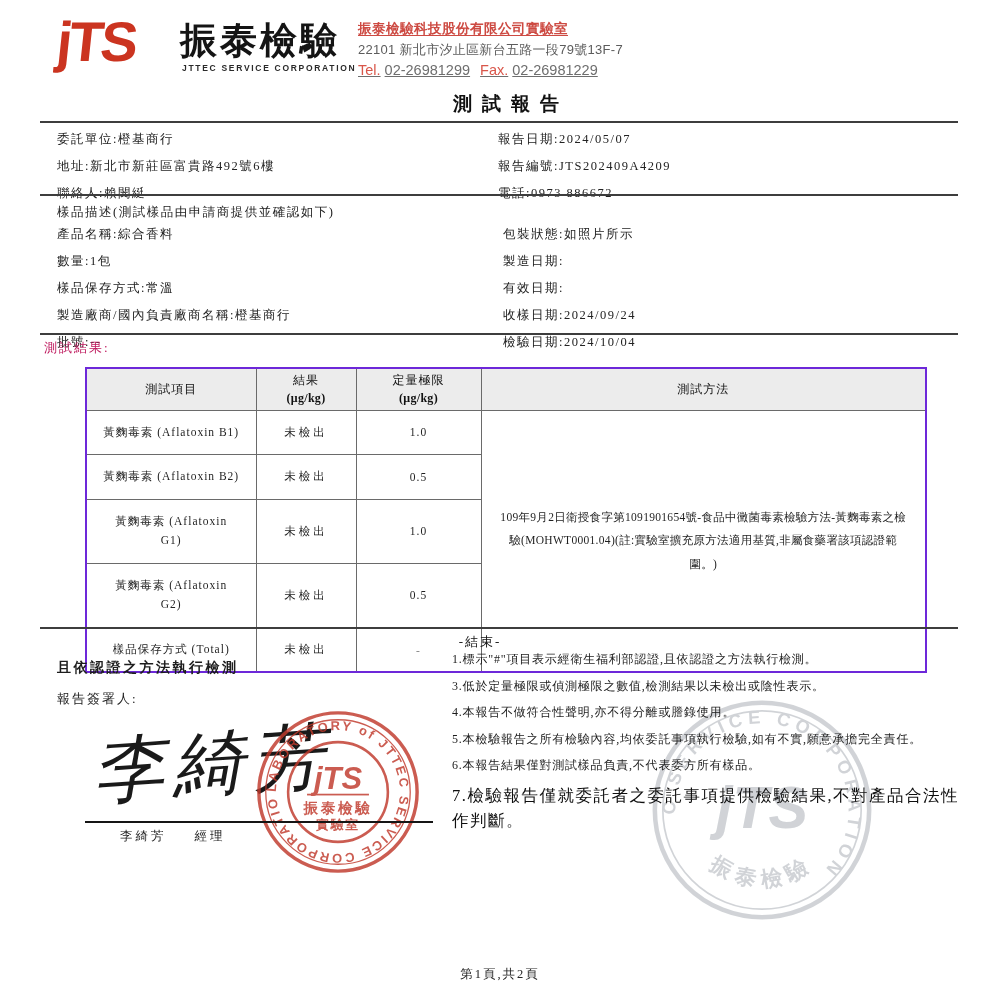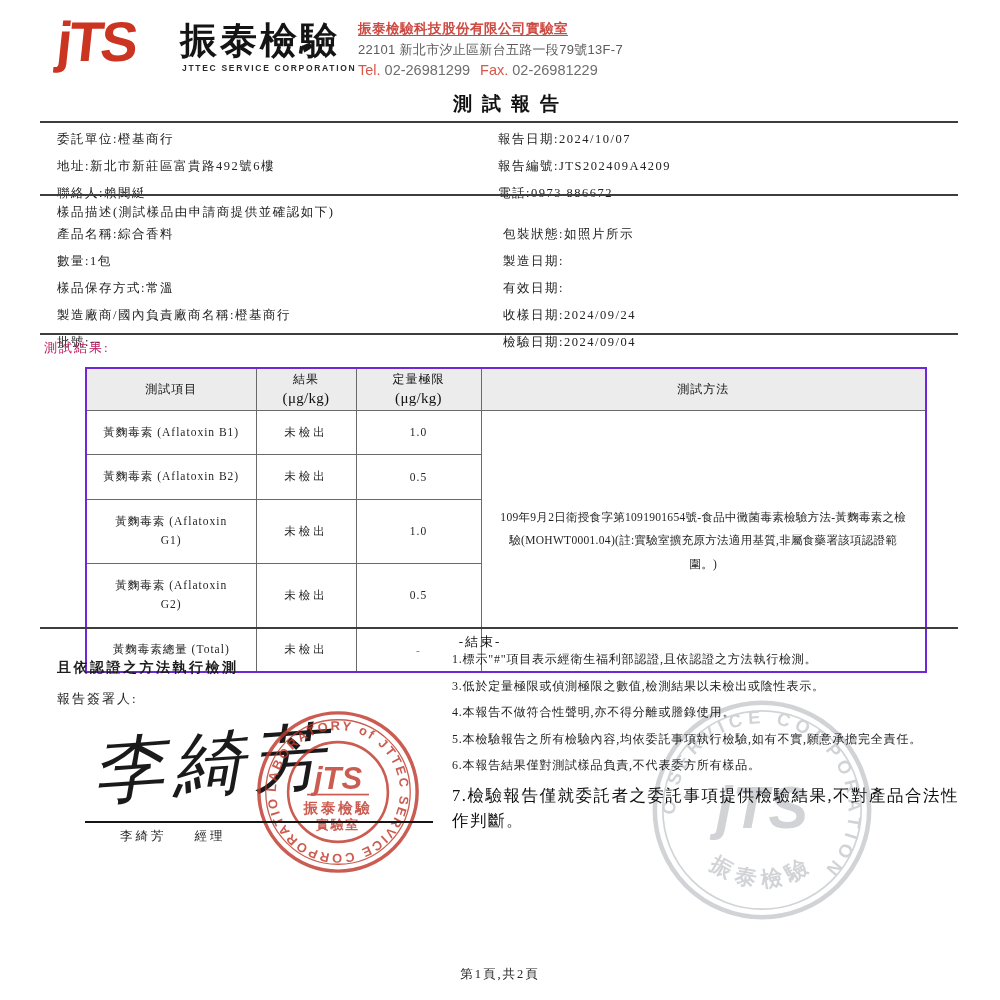--- a/index.html
+++ b/index.html
@@ -23,21 +23,21 @@
   }
   .logo-sub {
     position:absolute; left:182px; top:63px;
     font-family:"Liberation Sans","DejaVu Sans",sans-serif;
     font-weight:bold; font-size:8.5px; letter-spacing:1.7px; color:#2a2a2a;
   }
   .hdr-right { position:absolute; left:358px; top:20px; font-family:"Liberation Sans","DejaVu Sans",sans-serif; }
   .hdr-company { font-size:13.5px; font-weight:bold; color:#cd4a42; letter-spacing:0.5px;
                  text-decoration:underline; text-underline-offset:2px; }
   .hdr-address { font-size:13px; color:#5c5c5c; margin-top:3px; letter-spacing:0.3px; }
-  .hdr-telfax  { font-size:14.5px; margin-top:3px; color:#6e6e6e; }
+  .hdr-telfax  { font-size:14.5px; margin-top:3px; color:#6e6e6e;text-decoration:underline; }
   .hdr-telfax .rlabel { color:#d9564a; margin-right:4px; }
   .hdr-telfax .num { margin-right:10px; }
 
   
   .title { position:absolute; top:91px; left:0; width:100%; text-align:center;
            font-size:19px; font-weight:bold; letter-spacing:10px; color:#111;padding-left:22px; }
   .rule { position:absolute; left:40px; width:918px; height:2px; background:#3d3d3d; }
   .rule1 { top:121px; } .rule2 { top:194px; } .rule3 { top:333px; } .rule4 { top:627px; }
 
   
@@ -59,21 +59,21 @@
   table.results thead th { background:#ececec; height:42px; font-size:12px; color:#111;
                            letter-spacing:1px; text-align:center; vertical-align:middle; }
   table.results td { font-size:11.5px; text-align:center; vertical-align:middle; color:#1f1f1f; }
   .r-body td { height:44px; }
   .r-last td { height:34px; }
   td.c-item { letter-spacing:1px; padding:12px 16px; line-height:1.7; }
   td.c-res  { letter-spacing:3px; }
   td.c-lim  { letter-spacing:1px; }
   td.c-lim .dash { color:#8a8a8a; }
   td.c-meth { padding:17px 16px; line-height:2.05; letter-spacing:0.3px; text-align:center; }
-  .th-unit { font-size:15px; letter-spacing:0.3px; margin-top:2px; }
+  .th-unit { font-size:12px; letter-spacing:0.3px; margin-top:2px;font-weight:bold; }
 
   
   .end-marker { position:absolute; left:400px; top:633px; width:160px; text-align:center;
                 font-size:13px; letter-spacing:2px; color:#111; }
   .co-name  { position:absolute; left:57px; top:659px; font-size:14px; font-weight:bold; letter-spacing:2.5px; }
   .signer-label { position:absolute; left:57px; top:690px; font-size:13px; letter-spacing:2px; }
   .signature { position:absolute; left:92px; top:716px; font-size:72px; font-style:italic;
                letter-spacing:8px; color:#1a1a1a; transform:rotate(-4deg); z-index:1;
                font-family:"DejaVu Serif","Liberation Serif",serif; }
   .sig-line { position:absolute; left:85px; top:821px; width:348px; height:2px; background:#151515; z-index:3; }
@@ -110,40 +110,40 @@
 
   <div class="title">測試報告</div>
   <div class="rule rule1"></div>
 
   <div class="info-col client-left">
     <div class="row"><span>委託單位:</span><span>橙基商行</span></div>
     <div class="row"><span>地址:</span><span>新北市新莊區富貴路492號6樓</span></div>
     <div class="row"><span>聯絡人:</span><span>賴閔綎</span></div>
   </div>
   <div class="info-col client-right">
-    <div class="row"><span>報告日期:</span><span>2024/10/07</span></div>
+    <div class="row"><span>報告日期:</span><span>2024/05/07</span></div>
     <div class="row"><span>報告編號:</span><span>JTS202409A4209</span></div>
     <div class="row"><span>電話:</span><span>0973 886672</span></div>
   </div>
   <div class="rule rule2"></div>
 
   <div class="sample-head">樣品描述(測試樣品由申請商提供並確認如下)</div>
   <div class="info-col sample-left">
     <div class="row"><span>產品名稱:</span><span>綜合香料</span></div>
     <div class="row"><span>數量:</span><span>1包</span></div>
     <div class="row"><span>樣品保存方式:</span><span>常溫</span></div>
     <div class="row"><span>製造廠商/國內負責廠商名稱:</span><span>橙基商行</span></div>
     <div class="row"><span>批號:</span><span>--</span></div>
   </div>
   <div class="info-col sample-right">
     <div class="row"><span>包裝狀態:</span><span>如照片所示</span></div>
     <div class="row"><span>製造日期:</span><span></span></div>
     <div class="row"><span>有效日期:</span><span></span></div>
     <div class="row"><span>收樣日期:</span><span>2024/09/24</span></div>
-    <div class="row"><span>檢驗日期:</span><span>2024/09/04</span></div>
+    <div class="row"><span>檢驗日期:</span><span>2024/10/04</span></div>
   </div>
   <div class="rule rule3"></div>
 
   <div class="results-heading">測試結果:</div>
 
   <table class="results">
     <colgroup>
         <col style="width:170px">
         <col style="width:100px">
         <col style="width:125px">
@@ -183,21 +183,21 @@
         <td class="c-item">黃麴毒素 (Aflatoxin G1)</td>
         <td class="c-res">未檢出</td>
         <td class="c-lim">1.0</td>
       </tr>
       <tr class="r-body">
         <td class="c-item">黃麴毒素 (Aflatoxin G2)</td>
         <td class="c-res">未檢出</td>
         <td class="c-lim">0.5</td>
       </tr>
       <tr class="r-body r-last">
-        <td class="c-item">黃麴毒素總量 (Total)</td>
+        <td class="c-item">樣品保存方式 (Total)</td>
         <td class="c-res">未檢出</td>
         <td class="c-lim"><span class="dash">-</span></td>
       </tr>
     </tbody>
   </table>
 
   <div class="rule rule4"></div>
 
   <div class="end-marker">-結束-</div>
   <div class="co-name">且依認證之方法執行檢測</div>

